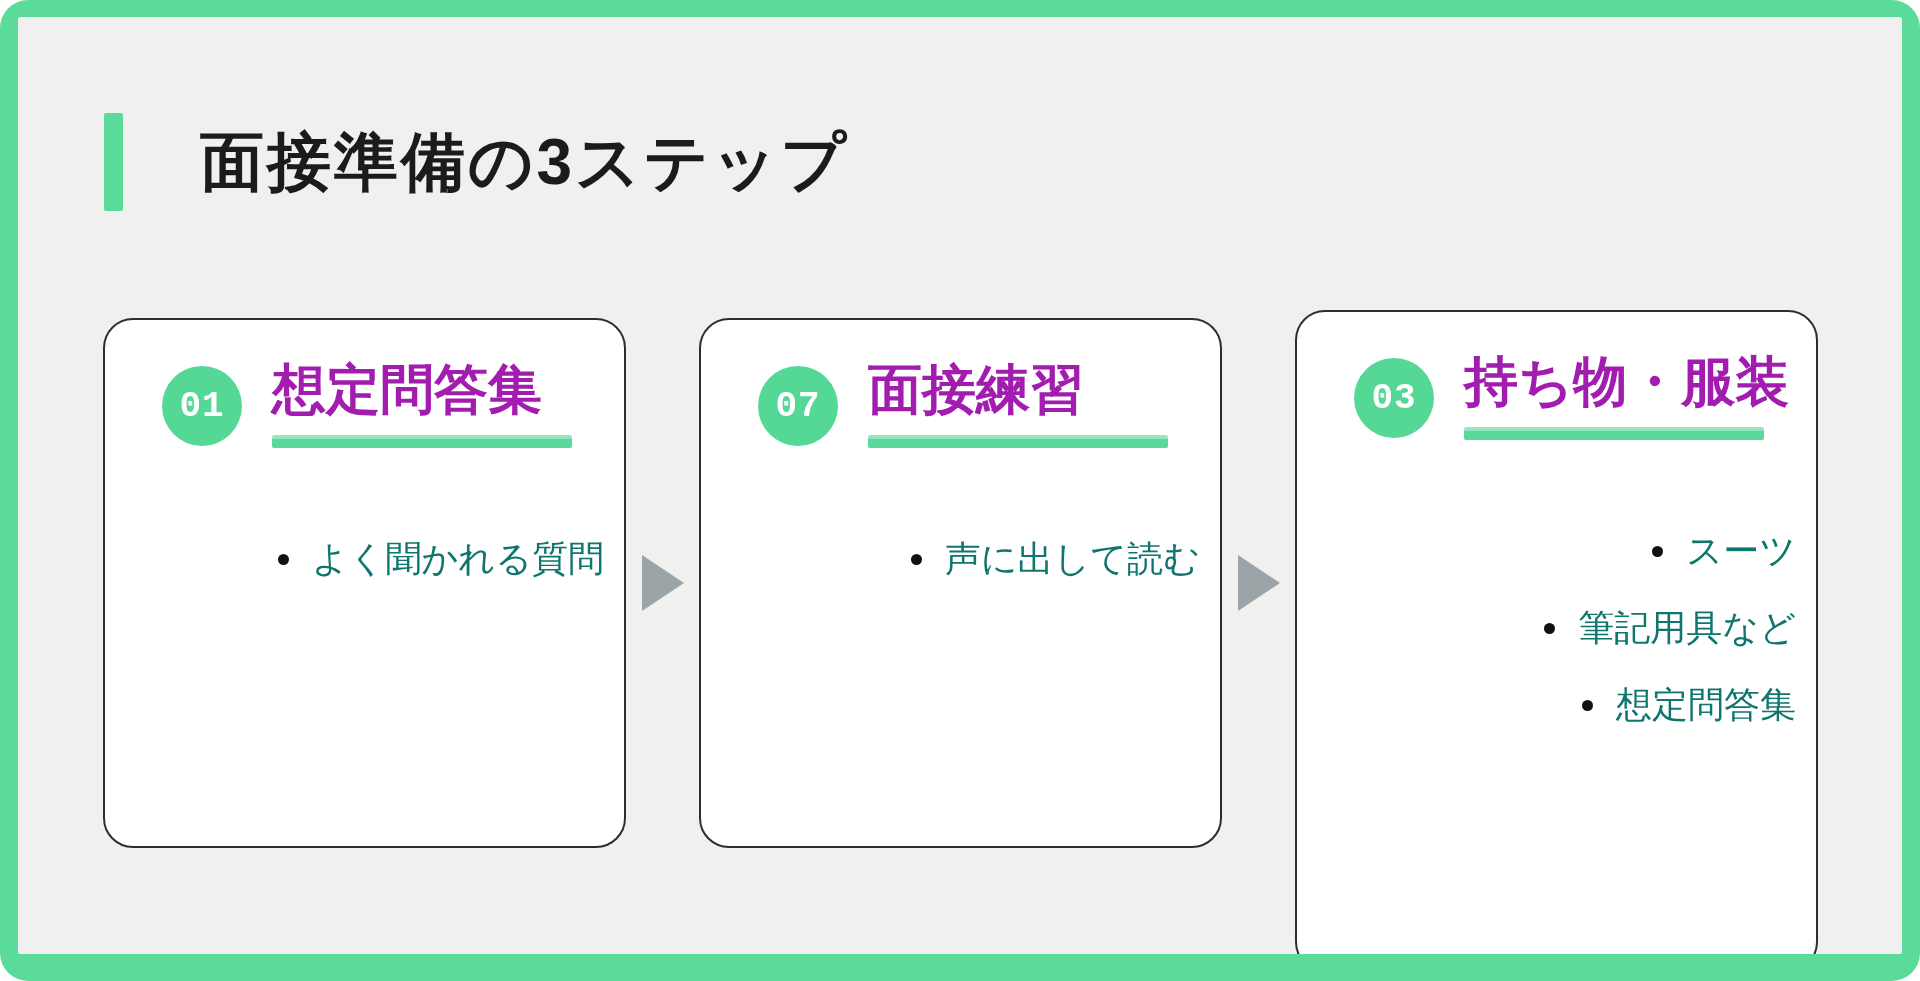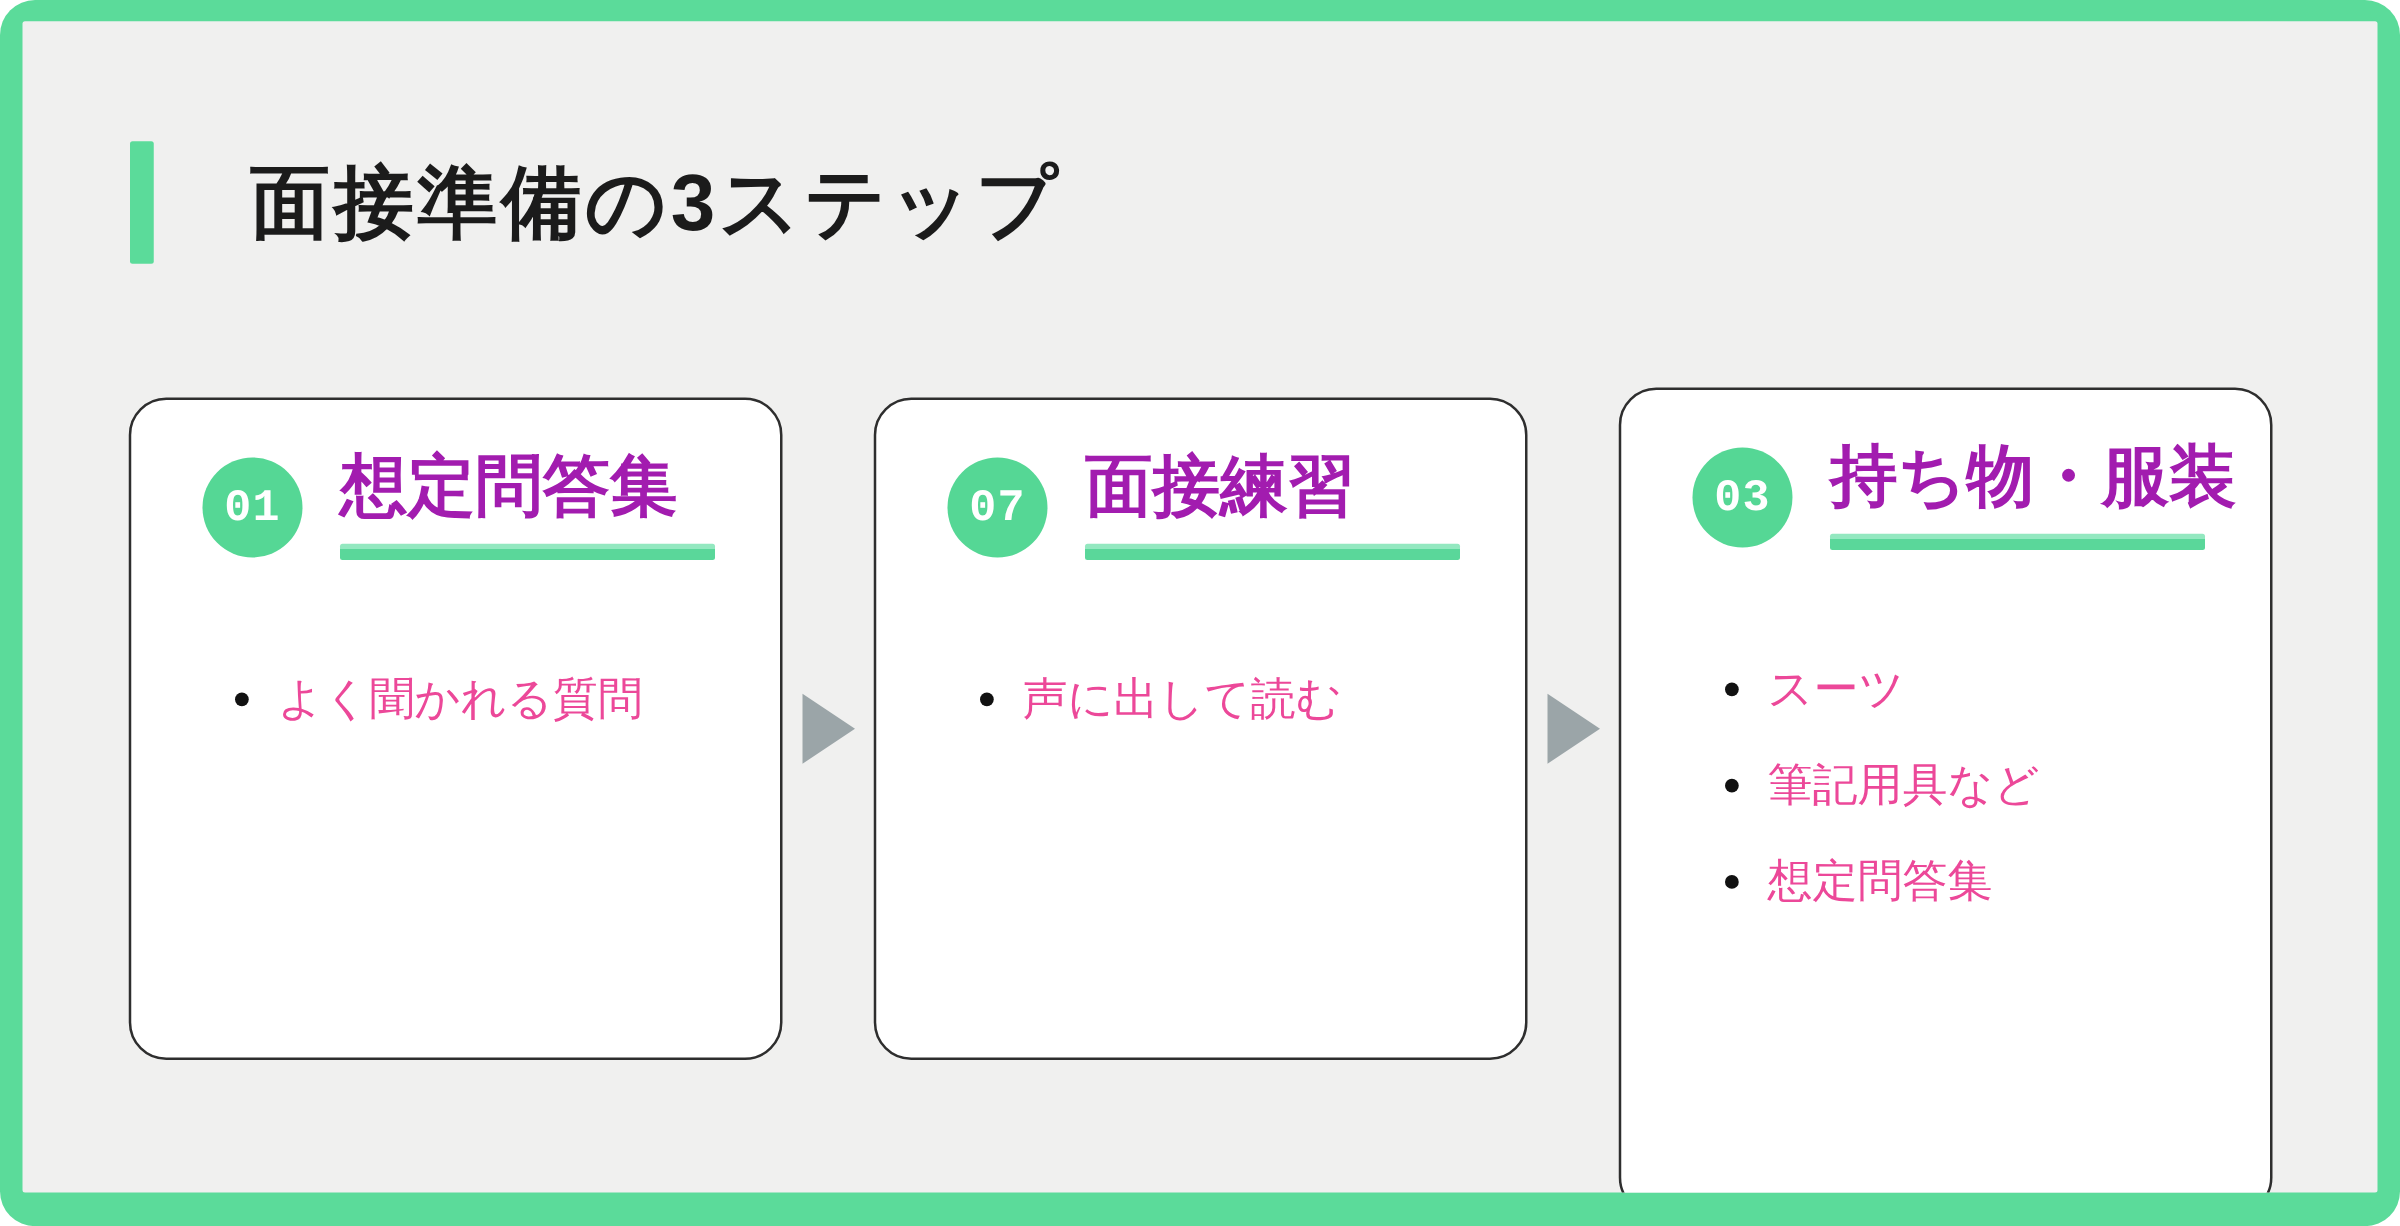--- a/index.html
+++ b/index.html
@@ -92,21 +92,22 @@
     list-style:none;
     margin:84px 0 0 0;
     padding:0;
   }
   .bullets li{
     display:flex;
     align-items:flex-start;
     margin-bottom:23px;
     font-size:36px;
     line-height:54px;
-    color:#ec4899;
+    color:#0f766e;
+    justify-content:flex-end;
   }
   .dot{
     flex:0 0 auto;
     width:11px;height:11px;
     border-radius:50%;
     background:#111111;
     margin:22px 23px 0 26px;
   }
   .bullet-text{
     display:inline-block;

